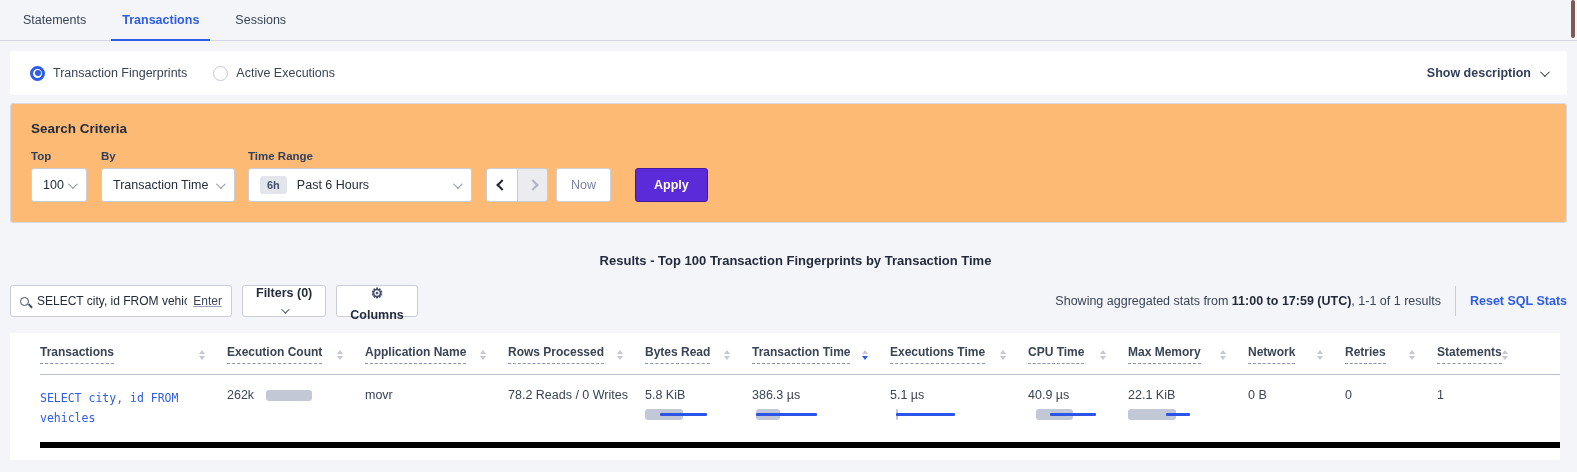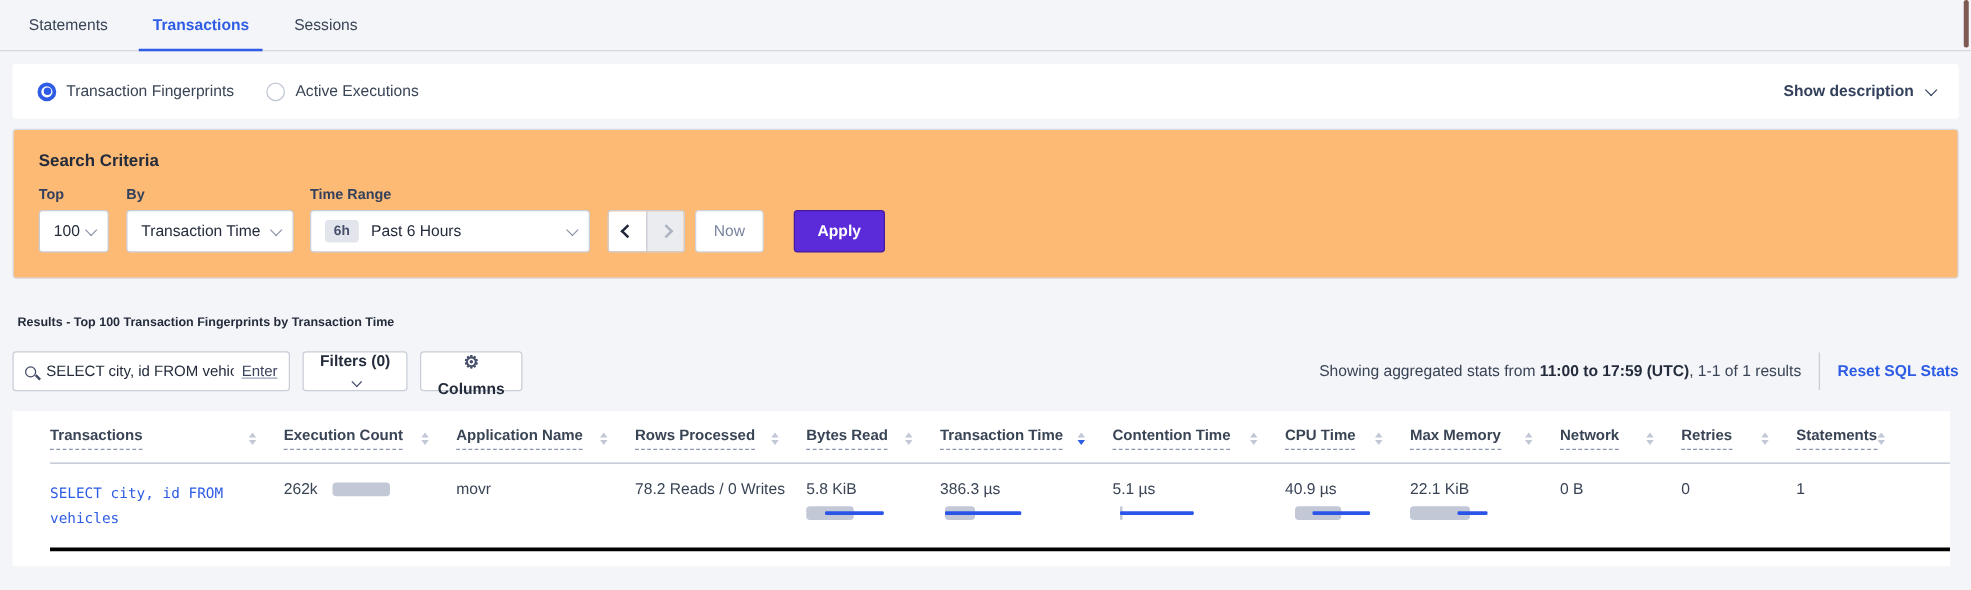--- a/index.html
+++ b/index.html
@@ -59,21 +59,21 @@
   .arrow-btn.disabled { background:#ebecf0; cursor:default; }
   .arrow-btn .chev { width:8px; height:8px; border-width:2.2px; color:#20273a; }
   .arrow-btn.disabled .chev { color:#aeb3c2; }
   .now-btn { margin-left:8px; height:34px; padding:0 14px; border:1px solid #d0d3dc; border-radius:3px;
              background:#fff; color:#7a84a0; display:flex; align-items:center; cursor:pointer; }
   .apply-btn { margin-left:24px; height:34px; padding:0 18px; background:var(--apply-purple);
                border:1px solid #43199e; border-radius:3px; color:#fff; font-weight:700; font-size:12.5px;
                display:flex; align-items:center; cursor:pointer; }
 
   
-  .results-title { margin:30px 0 0 14px; font-size:10px; font-weight:700; color:#242c3c; }
+  .results-title { margin:30px 0 0 14px; font-size:13px; font-weight:700; color:#242c3c;text-align:center; }
   .toolbar { margin:17px 10px 0; display:flex; align-items:center; }
   .search-box { width:222px; height:32px; border:1px solid #c9cdd8; border-radius:3px; background:#fff;
                 display:flex; align-items:center; padding:0 9px; }
   .mag { position:relative; width:9px; height:9px; border:1.5px solid #404a63; border-radius:50%; flex:none; margin-right:8px; }
   .mag::after { content:''; position:absolute; width:5px; height:1.5px; background:#404a63;
                 transform:rotate(45deg); right:-4.5px; bottom:-2px; }
   .search-value { flex:1; font-size:12px; color:#242c3c; white-space:nowrap; overflow:hidden; }
   .enter-hint { font-size:12px; color:#3c445c; text-decoration:underline; text-decoration-color:#9aa3ba; cursor:pointer; flex:none; margin-left:6px; }
   .tb-btn { height:32px; border:1px solid #c9cdd8; border-radius:3px; background:#fff; margin-left:10px;
             display:flex; align-items:center; padding:0 13px; font-weight:600; color:#242c3c; cursor:pointer; gap:8px;flex-direction:column; }
@@ -87,21 +87,21 @@
   
   .table-card { margin:16px 17px 0 10px; background:#fff; padding:2px 0 12px 30px; }
   .thead { display:flex; align-items:center; height:40px; border-bottom:1px solid #b9bfce; }
   .th { display:flex; align-items:center; justify-content:space-between; padding-right:22px; cursor:pointer; }
   .th-label { font-size:12px; font-weight:700; color:#394455; border-bottom:1px dashed #8a94ad; padding-bottom:4px; }
   .sorter { display:flex; flex-direction:column; gap:2px; align-items:center; }
   .tri { width:0; height:0; border-left:3.5px solid transparent; border-right:3.5px solid transparent; }
   .tri.up   { border-bottom:4.5px solid #c3c8d6; }
   .tri.down { border-top:4.5px solid #c3c8d6; }
   .tri.down.active { border-top-color:var(--accent-blue); }
-  .trow { display:flex; border-bottom:3px solid #000000; padding:13px 0 14px; min-height:58px; }
+  .trow { display:flex; border-bottom:6px solid #000000; padding:13px 0 14px; min-height:58px; }
   .td { font-size:12.5px; color:#394455; padding-right:10px; }
   .query-link { display:block; max-width:158px; font-family:"DejaVu Sans Mono", monospace; font-size:11.5px;
                 color:var(--accent-blue); line-height:1.75; cursor:pointer; text-decoration:none; }
   .inline-wrap { display:flex; align-items:center; gap:12px; }
   .pill { display:inline-block; height:11px; background:#c3c8d7; border-radius:3px; }
   .barbox { position:relative; height:11px; margin-top:7px; width:80px; }
   .bar-g { position:absolute; top:0; height:11px; background:#c3c8d7; border-radius:3px; }
   .bar-line { position:absolute; top:4px; height:3px; background:#2b55e8; border-radius:1px; }
 </style>
 </head>
@@ -230,21 +230,21 @@
         </span>
       </div>
       <div class="th" style="width: 138px;">
         <span class="th-label">Transaction Time</span>
         <span class="sorter">
           <i class="tri up"></i>
           <i class="tri down active"></i>
         </span>
       </div>
       <div class="th" style="width: 138px;">
-        <span class="th-label">Contention Time</span>
+        <span class="th-label">Executions Time</span>
         <span class="sorter">
           <i class="tri up"></i>
           <i class="tri down"></i>
         </span>
       </div>
       <div class="th" style="width: 100px;">
         <span class="th-label">CPU Time</span>
         <span class="sorter">
           <i class="tri up"></i>
           <i class="tri down"></i>

